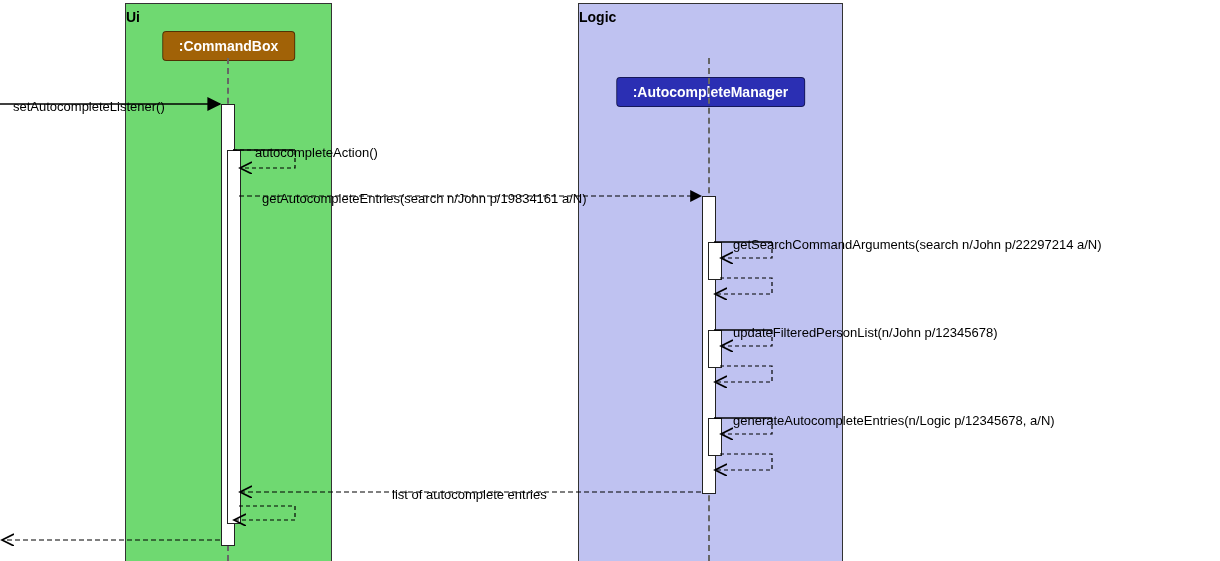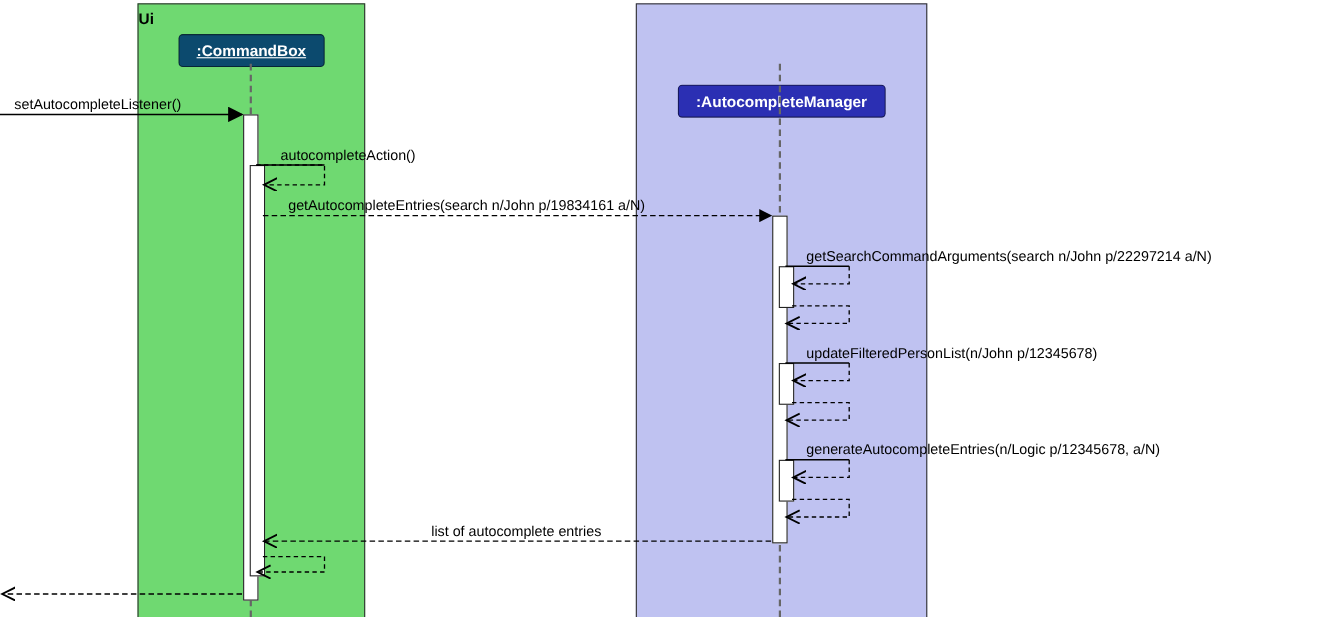--- a/index.html
+++ b/index.html
@@ -45,58 +45,60 @@
     left: 50%;
     transform: translateX(-50%);
     padding: 6px 16px;
     border-radius: 4px;
     color: #fff;
     font-weight: bold;
     font-size: 14px;
     border: 1.5px solid rgba(0,0,0,0.5);
     white-space: nowrap;
   }
-  .ui-class { background: #0c4a6e; text-decoration: underline; }
+  .ui-class { background: #a16207; }
   .logic-class { background: #2b2fb3; margin-top: 46px; }
   .lifeline {
     position: absolute;
     top: 58px;
     width: 0;
     height: 503px;
     border-left: 2px dashed #666;
   }
   .ui-life { left: 227px; }
   .logic-life { left: 708px; }
   .activation {
     position: absolute;
     background: #fff;
     border: 1.2px solid #222;
   }
   .msg-text {
     position: absolute;
     font-size: 13px;
     white-space: nowrap;
+    margin-top: 12px;
   }
   svg.arrows {
     position: absolute;
     left: 0;
     top: 0;
     width: 1220px;
     height: 561px;
     pointer-events: none;
   }
 </style>
 </head>
 <body>
 
 <div class="participant-box ui-box">
   <div class="part-title">Ui</div>
   <div class="class-label ui-class">:CommandBox</div>
 </div>
 <div class="participant-box logic-box">
+  <div class="part-title">Logic</div>
   <div class="class-label logic-class">:AutocompleteManager</div>
 </div>
 
 <div class="lifeline ui-life"></div>
 <div class="lifeline logic-life"></div>
 
 <div class="activation" style="left:221px; top:104px; width:12px; height:440px;"></div>
 <div class="activation" style="left:227px; top:150px; width:12px; height:372px;"></div>
 
 <div class="activation" style="left:702px; top:196px; width:12px; height:296px;"></div>

